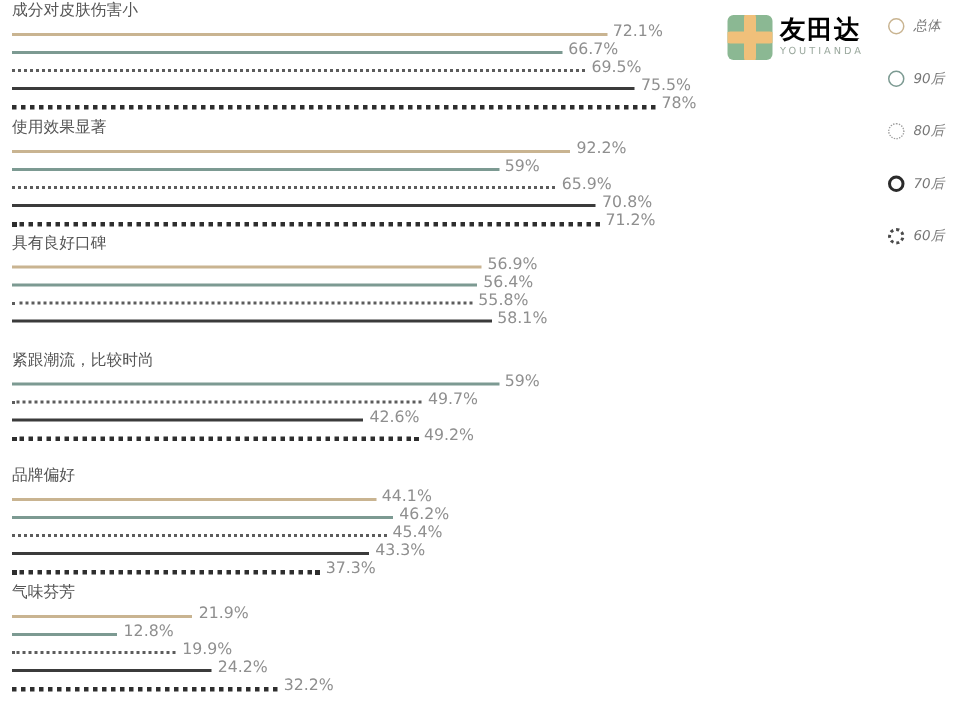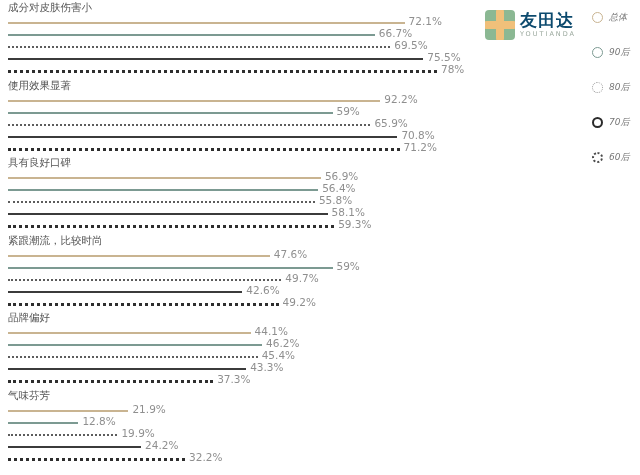--- a/index.html
+++ b/index.html
@@ -61,21 +61,21 @@
     top: 11px; left: -3px; height: 8px; width: 36px;
     border-radius: 14% / 50%;
   }
   .logo-mark .pc {
     left: 9px; top: 9px; width: 12px; height: 12px;
     background: #f0c07a; border-radius: 50%;
   }
   .logo-text { line-height: 1; }
   .logo-cn {
     font-size: 17px;
-    color: #0c4a6e;
+    color: #000000;
     letter-spacing: 1px;
     font-weight: 600;
     display: block;
   }
   .logo-en {
     font-size: 6.5px;
     color: #9aa89d;
     letter-spacing: 2.0px;
     display: block;
     margin-top: 2px;
@@ -228,33 +228,25 @@
             <div class="vlabel" style="left: 322.2px;">56.4%</div>
           </div>
           <div class="barrow">
             <div class="bar s2" style="width: 306.9px;"></div>
             <div class="vlabel" style="left: 318.9px;">55.8%</div>
           </div>
           <div class="barrow">
             <div class="bar s3" style="width: 319.55px;"></div>
             <div class="vlabel" style="left: 331.55px;">58.1%</div>
           </div>
-          <div class="barrow">
-            <div class="bar s4" style="width: 326.15px;"></div>
-            <div class="vlabel" style="left: 338.15px;">59.3%</div>
-          </div>
         </div>
       </div>
       <div class="group">
         <div class="group-label">紧跟潮流，比较时尚</div>
         <div class="bars">
-          <div class="barrow">
-            <div class="bar s0" style="width: 261.8px;"></div>
-            <div class="vlabel" style="left: 273.8px;">47.6%</div>
-          </div>
           <div class="barrow">
             <div class="bar s1" style="width: 324.5px;"></div>
             <div class="vlabel" style="left: 336.5px;">59%</div>
           </div>
           <div class="barrow">
             <div class="bar s2" style="width: 273.35px;"></div>
             <div class="vlabel" style="left: 285.35px;">49.7%</div>
           </div>
           <div class="barrow">
             <div class="bar s3" style="width: 234.3px;"></div>

